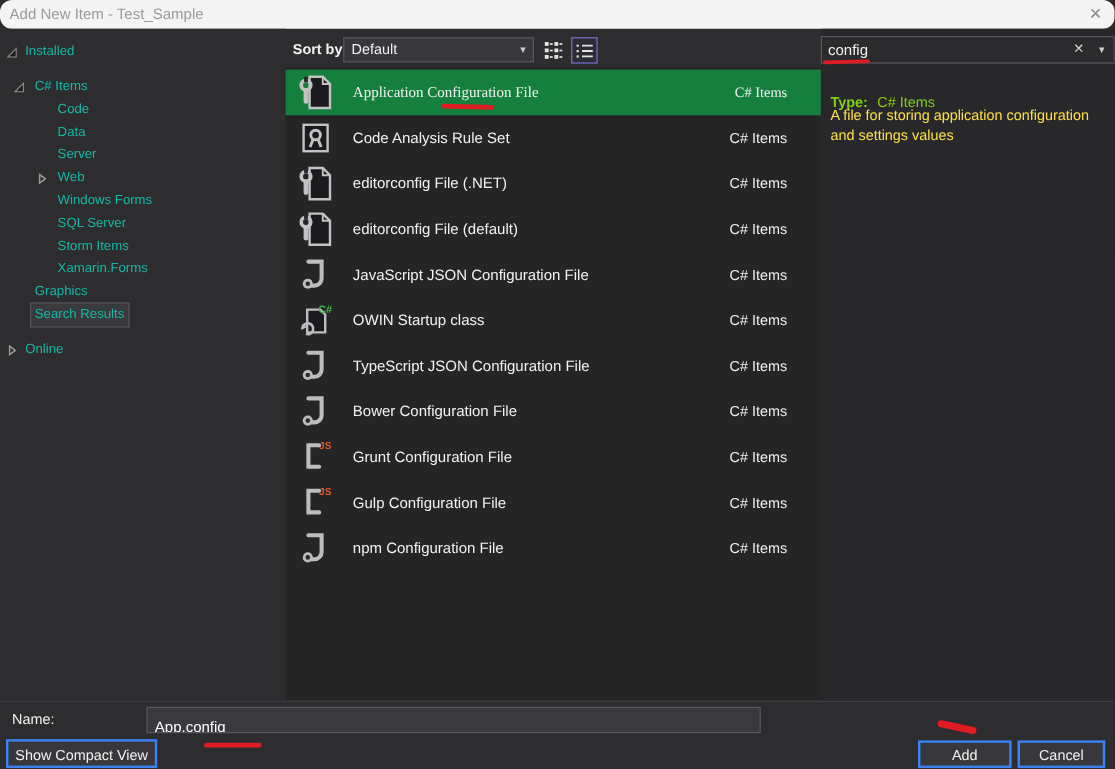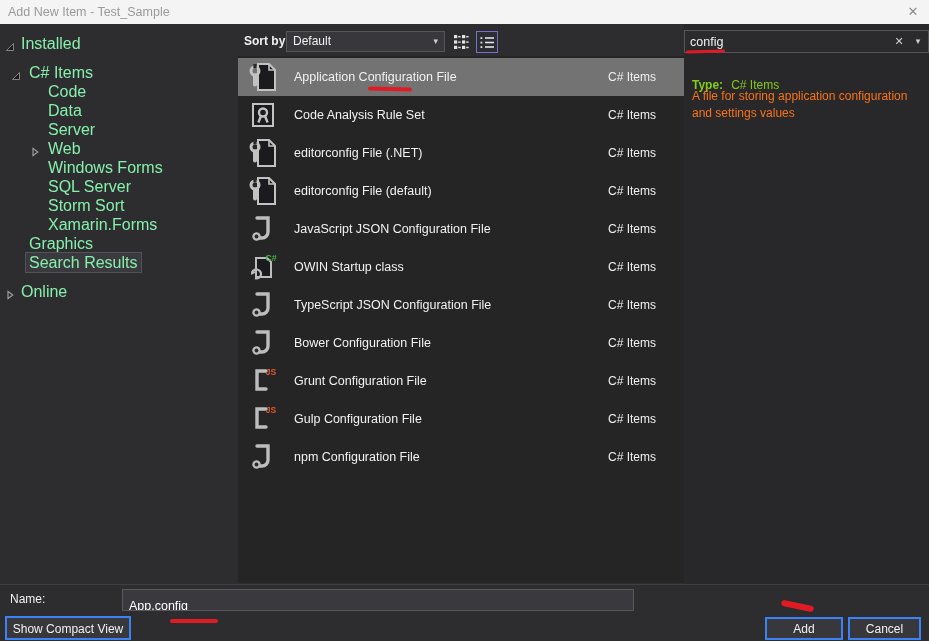--- a/index.html
+++ b/index.html
@@ -1,68 +1,68 @@
 <!DOCTYPE html>
 <html><head>
 <meta charset="utf-8">
 <style>
   html,body{margin:0;padding:0;background:#1a1a1a;}
   #app{position:relative;width:929px;height:641px;overflow:hidden;
        font-family:"Liberation Sans",sans-serif;background:#2d2d30;
        -webkit-font-smoothing:antialiased;}
   
-  #titlebar{position:absolute;left:0;top:0;width:929px;height:24px;background:#f4f4f4;}
+  #titlebar{position:absolute;left:0;top:0;width:929px;height:24px;background:#f4f4f4;border-radius:10px;}
   #title-text{position:absolute;left:8px;top:0;line-height:24px;font-size:12.5px;color:#9a9a9a;}
   #title-close{position:absolute;right:6px;top:0;width:20px;height:24px;line-height:23px;
                text-align:center;color:#8b8b8b;font-size:13px;cursor:default;}
   
   #left-panel{position:absolute;left:0;top:24px;width:238px;height:561px;background:#2d2d30;}
   #list-panel{position:absolute;left:238px;top:56px;width:446px;height:527px;background:#252526;}
   #right-panel{position:absolute;left:684px;top:24px;width:245px;height:561px;background:#28282b;}
   #divider-h{position:absolute;left:0;top:584px;width:929px;height:1px;background:#3e3e43;}
   #bottom-bar{position:absolute;left:0;top:585px;width:929px;height:56px;background:#2d2d30;}
   
   #tree{position:absolute;left:0;top:24px;width:238px;padding-top:9px;}
-  .tree-row{position:relative;height:19px;line-height:19px;font-size:16px;color:#86efac;cursor:default;white-space:nowrap;}
+  .tree-row{position:relative;height:19px;line-height:19px;font-size:11px;color:#14b8a6;cursor:default;white-space:nowrap;}
   .tree-row.gap{margin-top:10px;}
   .tree-row .expander{position:absolute;top:4px;width:10px;height:10px;}
   .tree-row.lv0 .expander{left:5px;}  .tree-row.lv0 .tlabel{margin-left:17px;}
   .tree-row.lv1 .expander{left:11px;} .tree-row.lv1 .tlabel{margin-left:25px;}
   .tree-row.lv2 .expander{left:30px;} .tree-row.lv2 .tlabel{margin-left:44px;}
   .tree-row .tlabel{display:inline-block;padding:0 3px;border:1px solid transparent;}
   .tree-row.selected .tlabel{background:#3a3a3e;border-color:#52525a;text-align:right;}
   
   #sort-label{position:absolute;left:244px;top:34px;font-size:12px;color:#f1f1f1;font-weight:bold;}
   #sort-dropdown{position:absolute;left:286px;top:31px;width:159px;height:21px;box-sizing:border-box;
                  background:#38383c;border:1px solid #55555a;color:#f1f1f1;font-size:12px;
                  line-height:19px;padding-left:6px;cursor:default;}
   #sort-caret{position:absolute;right:6px;top:0;font-size:9px;color:#cfcfcf;line-height:19px;}
   .view-btn{position:absolute;top:31px;width:22px;height:22px;box-sizing:border-box;
             display:flex;align-items:center;justify-content:center;}
   #grid-view-btn{left:450px;}
   #list-view-btn{left:476px;border:1.5px solid #7a70c9;background:#2c2c34;}
   
   .list-row{position:relative;height:38px;margin-top:0;}
   .list-row.first{margin-top:2px;}
-  .list-row.selected{background:#737373;}
+  .list-row.selected{background:#15803d;font-family:Liberation Serif, serif;}
   .list-row .licon{position:absolute;left:8px;top:2px;width:34px;height:34px;}
   .list-row .lname{position:absolute;left:56px;top:0;line-height:38px;font-size:12.5px;color:#f1f1f1;white-space:nowrap;}
   .list-row .lcat{position:absolute;right:28px;top:0;line-height:38px;font-size:12px;color:#f1f1f1;}
   
   #search-box{position:absolute;left:684px;top:30px;width:245px;height:23px;box-sizing:border-box;
               background:#2b2b2e;border:1px solid #56565c;}
   #search-input{position:absolute;left:0;top:0;width:200px;height:21px;background:transparent;border:none;
                 outline:none;color:#f1f1f1;font-size:12.5px;font-family:"Liberation Sans",sans-serif;padding:0 0 0 5px;}
   #search-clear{position:absolute;right:21px;top:0;width:16px;height:21px;line-height:21px;text-align:center;
                 color:#d0d0d0;font-size:11px;cursor:default;}
   #search-caret{position:absolute;right:4px;top:0;width:12px;height:21px;line-height:21px;text-align:center;
                 color:#d0d0d0;font-size:9px;cursor:default;}
   #type-row{position:absolute;left:692px;top:78px;font-size:12px;color:#84cc16;}
   #type-label{font-weight:bold;margin-right:8px;}
-  #description{position:absolute;left:692px;top:88px;width:232px;font-size:12px;line-height:1.4;color:#f97316;}
+  #description{position:absolute;left:692px;top:88px;width:232px;font-size:12px;line-height:1.4;color:#fde047;}
   
   #name-label{position:absolute;left:10px;top:592px;font-size:12px;color:#f1f1f1;}
   #name-input{position:absolute;left:122px;top:589px;width:512px;height:22px;box-sizing:border-box;
               background:#3a3a3e;border:1px solid #58585d;color:#fff;font-size:12.5px;
               font-family:"Liberation Sans",sans-serif;padding:12px 0 0 6px;outline:none;}
   .btn{position:absolute;box-sizing:border-box;background:#38383c;border:2px solid #3b82f6;
        color:#f1f1f1;font-size:12px;font-family:"Liberation Sans",sans-serif;text-align:center;cursor:default;}
   #compact-btn{left:5px;top:616px;width:126px;height:24px;line-height:22px;}
   #add-btn{left:765px;top:617px;width:78px;height:23px;line-height:21px;}
   #cancel-btn{left:848px;top:617px;width:73px;height:23px;line-height:21px;}
@@ -97,21 +97,21 @@
             <polygon points="8.5,1.5 8.5,8.5 1.5,8.5" fill="#1b1b1e" stroke="#8f8f8f" stroke-width="0.9"></polygon>
           </svg></span><span class="tlabel">C# Items</span></div>
       <div class="tree-row lv2"><span class="tlabel">Code</span></div>
       <div class="tree-row lv2"><span class="tlabel">Data</span></div>
       <div class="tree-row lv2"><span class="tlabel">Server</span></div>
       <div class="tree-row lv2"><span class="expander"><svg width="10" height="10" viewBox="0 0 10 10">
             <polygon points="3,1.5 7.8,5 3,8.5" fill="none" stroke="#9c9c9c" stroke-width="1.2"></polygon>
           </svg></span><span class="tlabel">Web</span></div>
       <div class="tree-row lv2"><span class="tlabel">Windows Forms</span></div>
       <div class="tree-row lv2"><span class="tlabel">SQL Server</span></div>
-      <div class="tree-row lv2"><span class="tlabel">Storm Sort</span></div>
+      <div class="tree-row lv2"><span class="tlabel">Storm Items</span></div>
       <div class="tree-row lv2"><span class="tlabel">Xamarin.Forms</span></div>
       <div class="tree-row lv1"><span class="tlabel">Graphics</span></div>
       <div class="tree-row lv1 selected"><span class="tlabel">Search Results</span></div>
       <div class="tree-row lv0 gap"><span class="expander"><svg width="10" height="10" viewBox="0 0 10 10">
             <polygon points="3,1.5 7.8,5 3,8.5" fill="none" stroke="#9c9c9c" stroke-width="1.2"></polygon>
           </svg></span><span class="tlabel">Online</span></div>
     </div>
 
   <span id="sort-label">Sort by:</span>
   <div id="sort-dropdown">

